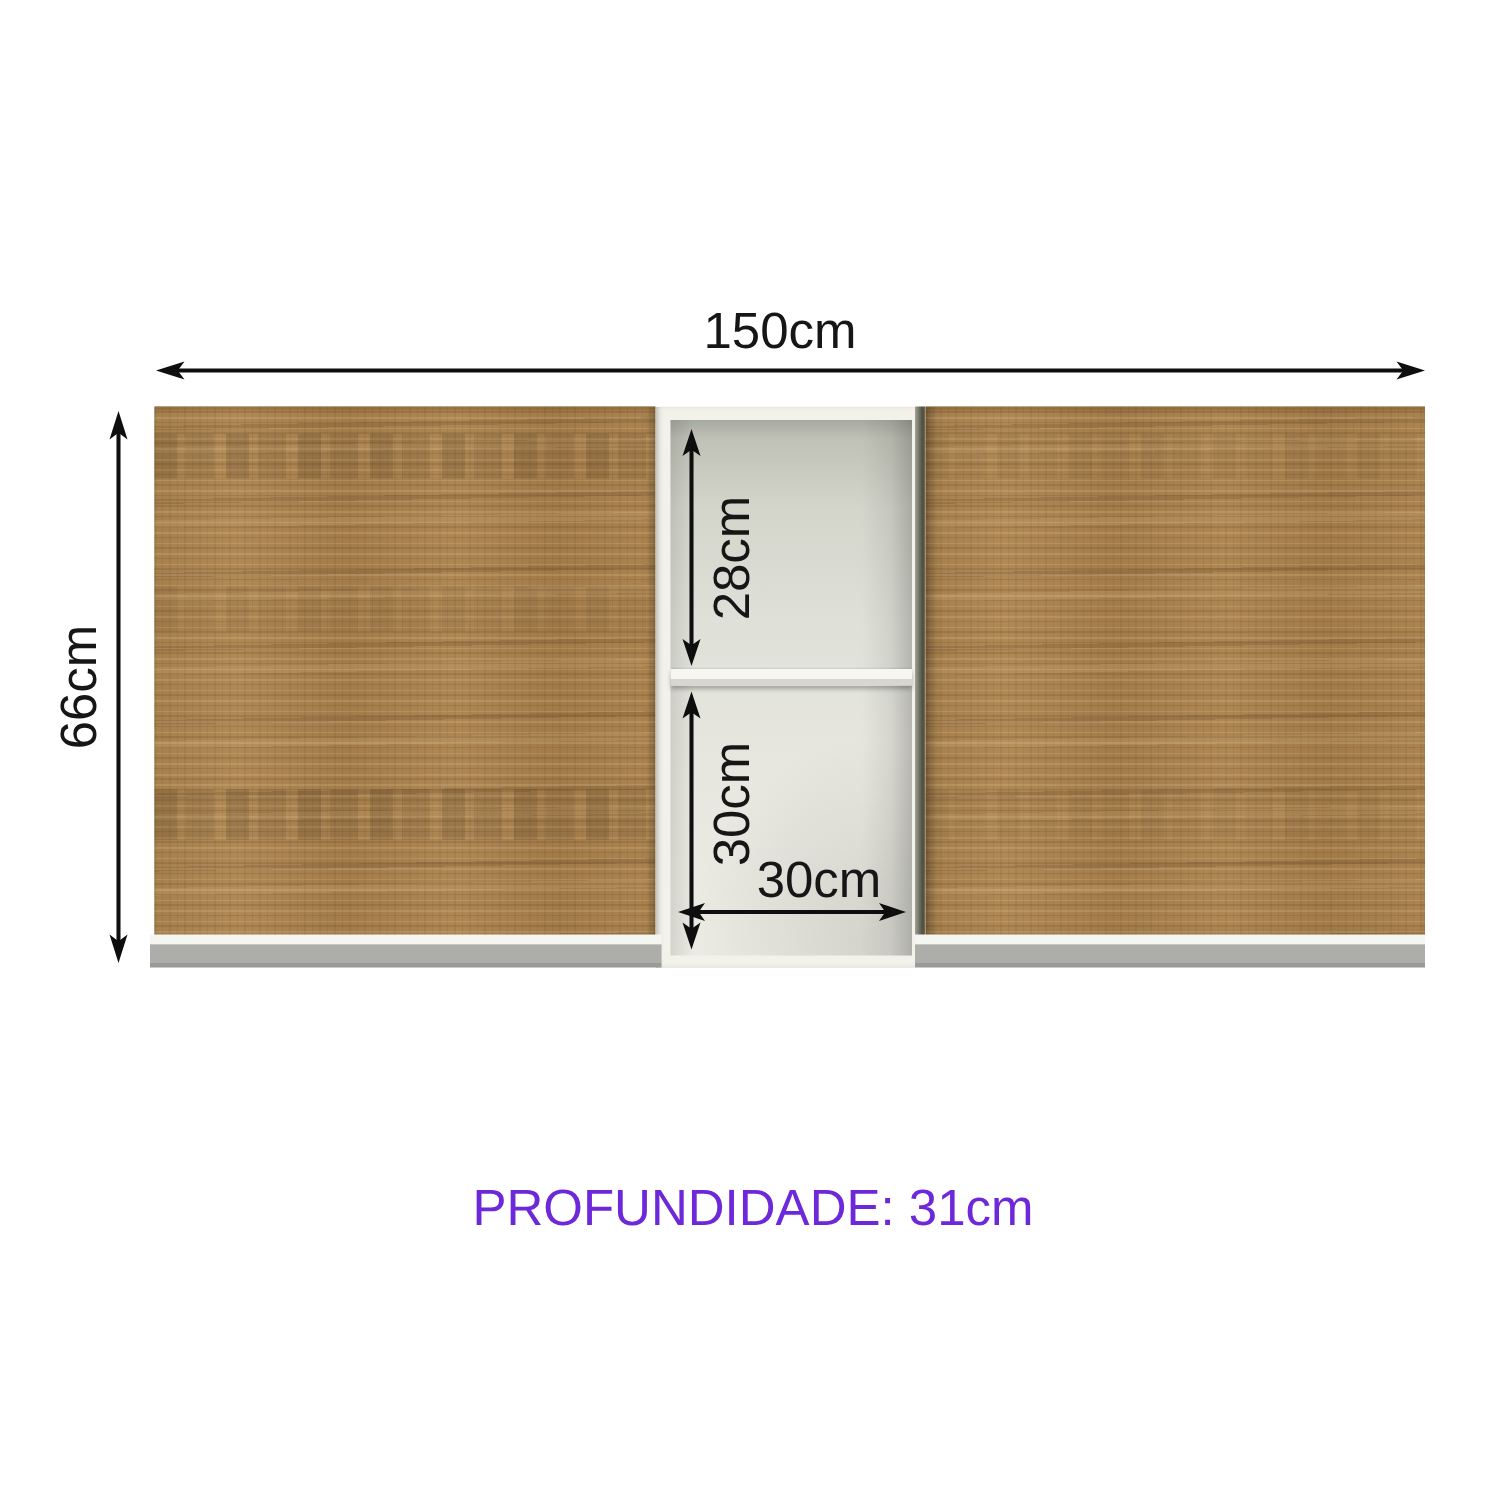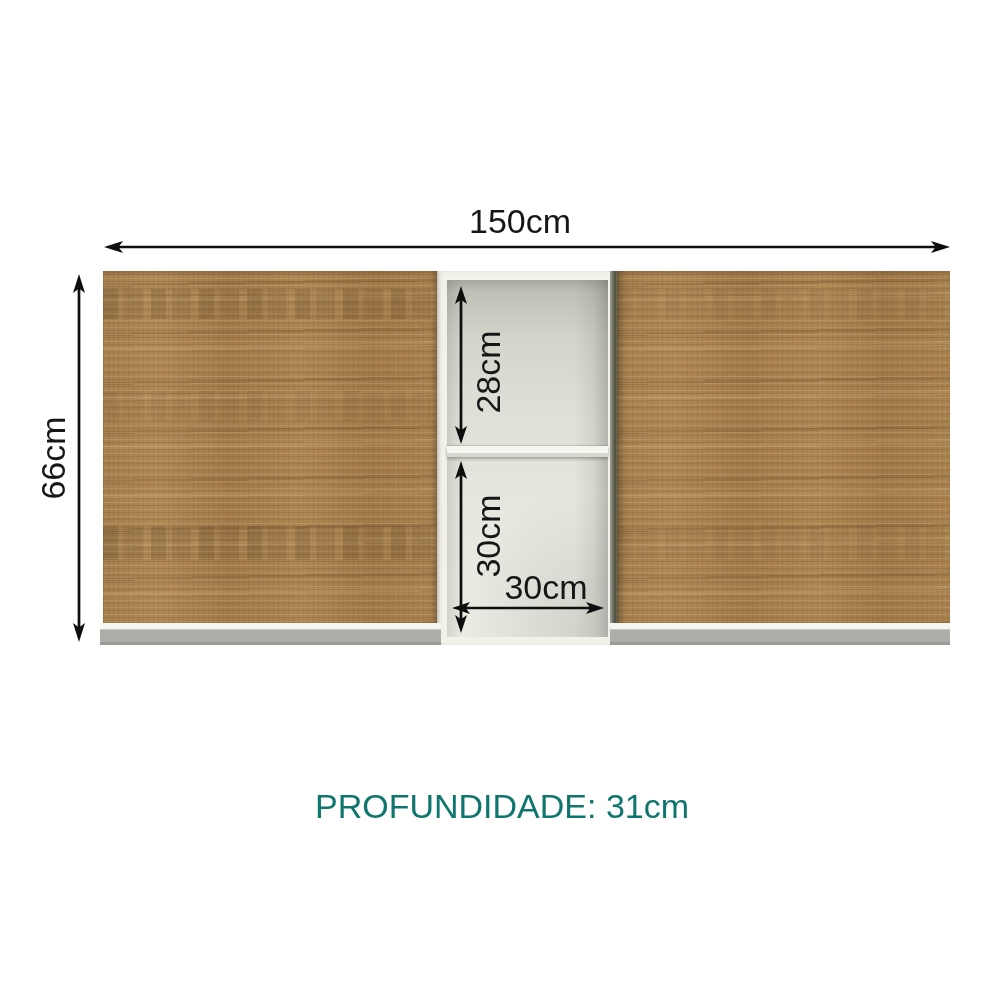--- a/index.html
+++ b/index.html
@@ -89,21 +89,21 @@
   .plinth{
     position:absolute;top:352px;height:22px;
     background:linear-gradient(180deg,#f6f6f0 0 6px,#c6c6c2 6px 7px,#adadaa 7px 19px,#9a9a97 19px 22px);
   }
   .plinth.left{left:-3px;width:341px;}
   .plinth.right{left:507px;width:340px;}
 
   .depth-note{
     position:absolute;left:502px;top:806px;
     transform:translate(-50%,-50%);
-    font-size:34px;white-space:nowrap;color:#0f766e;
+    font-size:34px;white-space:nowrap;color:#6d28d9;
   }
 </style>
 </head>
 <body>
 
 <div class="canvas">
 
   <div class="dim-label" style="left:520px;top:221px">150cm</div>
   <svg class="arrow" style="left:102px;top:240px" width="850" height="14" viewBox="0 0 850 14">
     <line x1="14" y1="7" x2="836" y2="7"></line>

